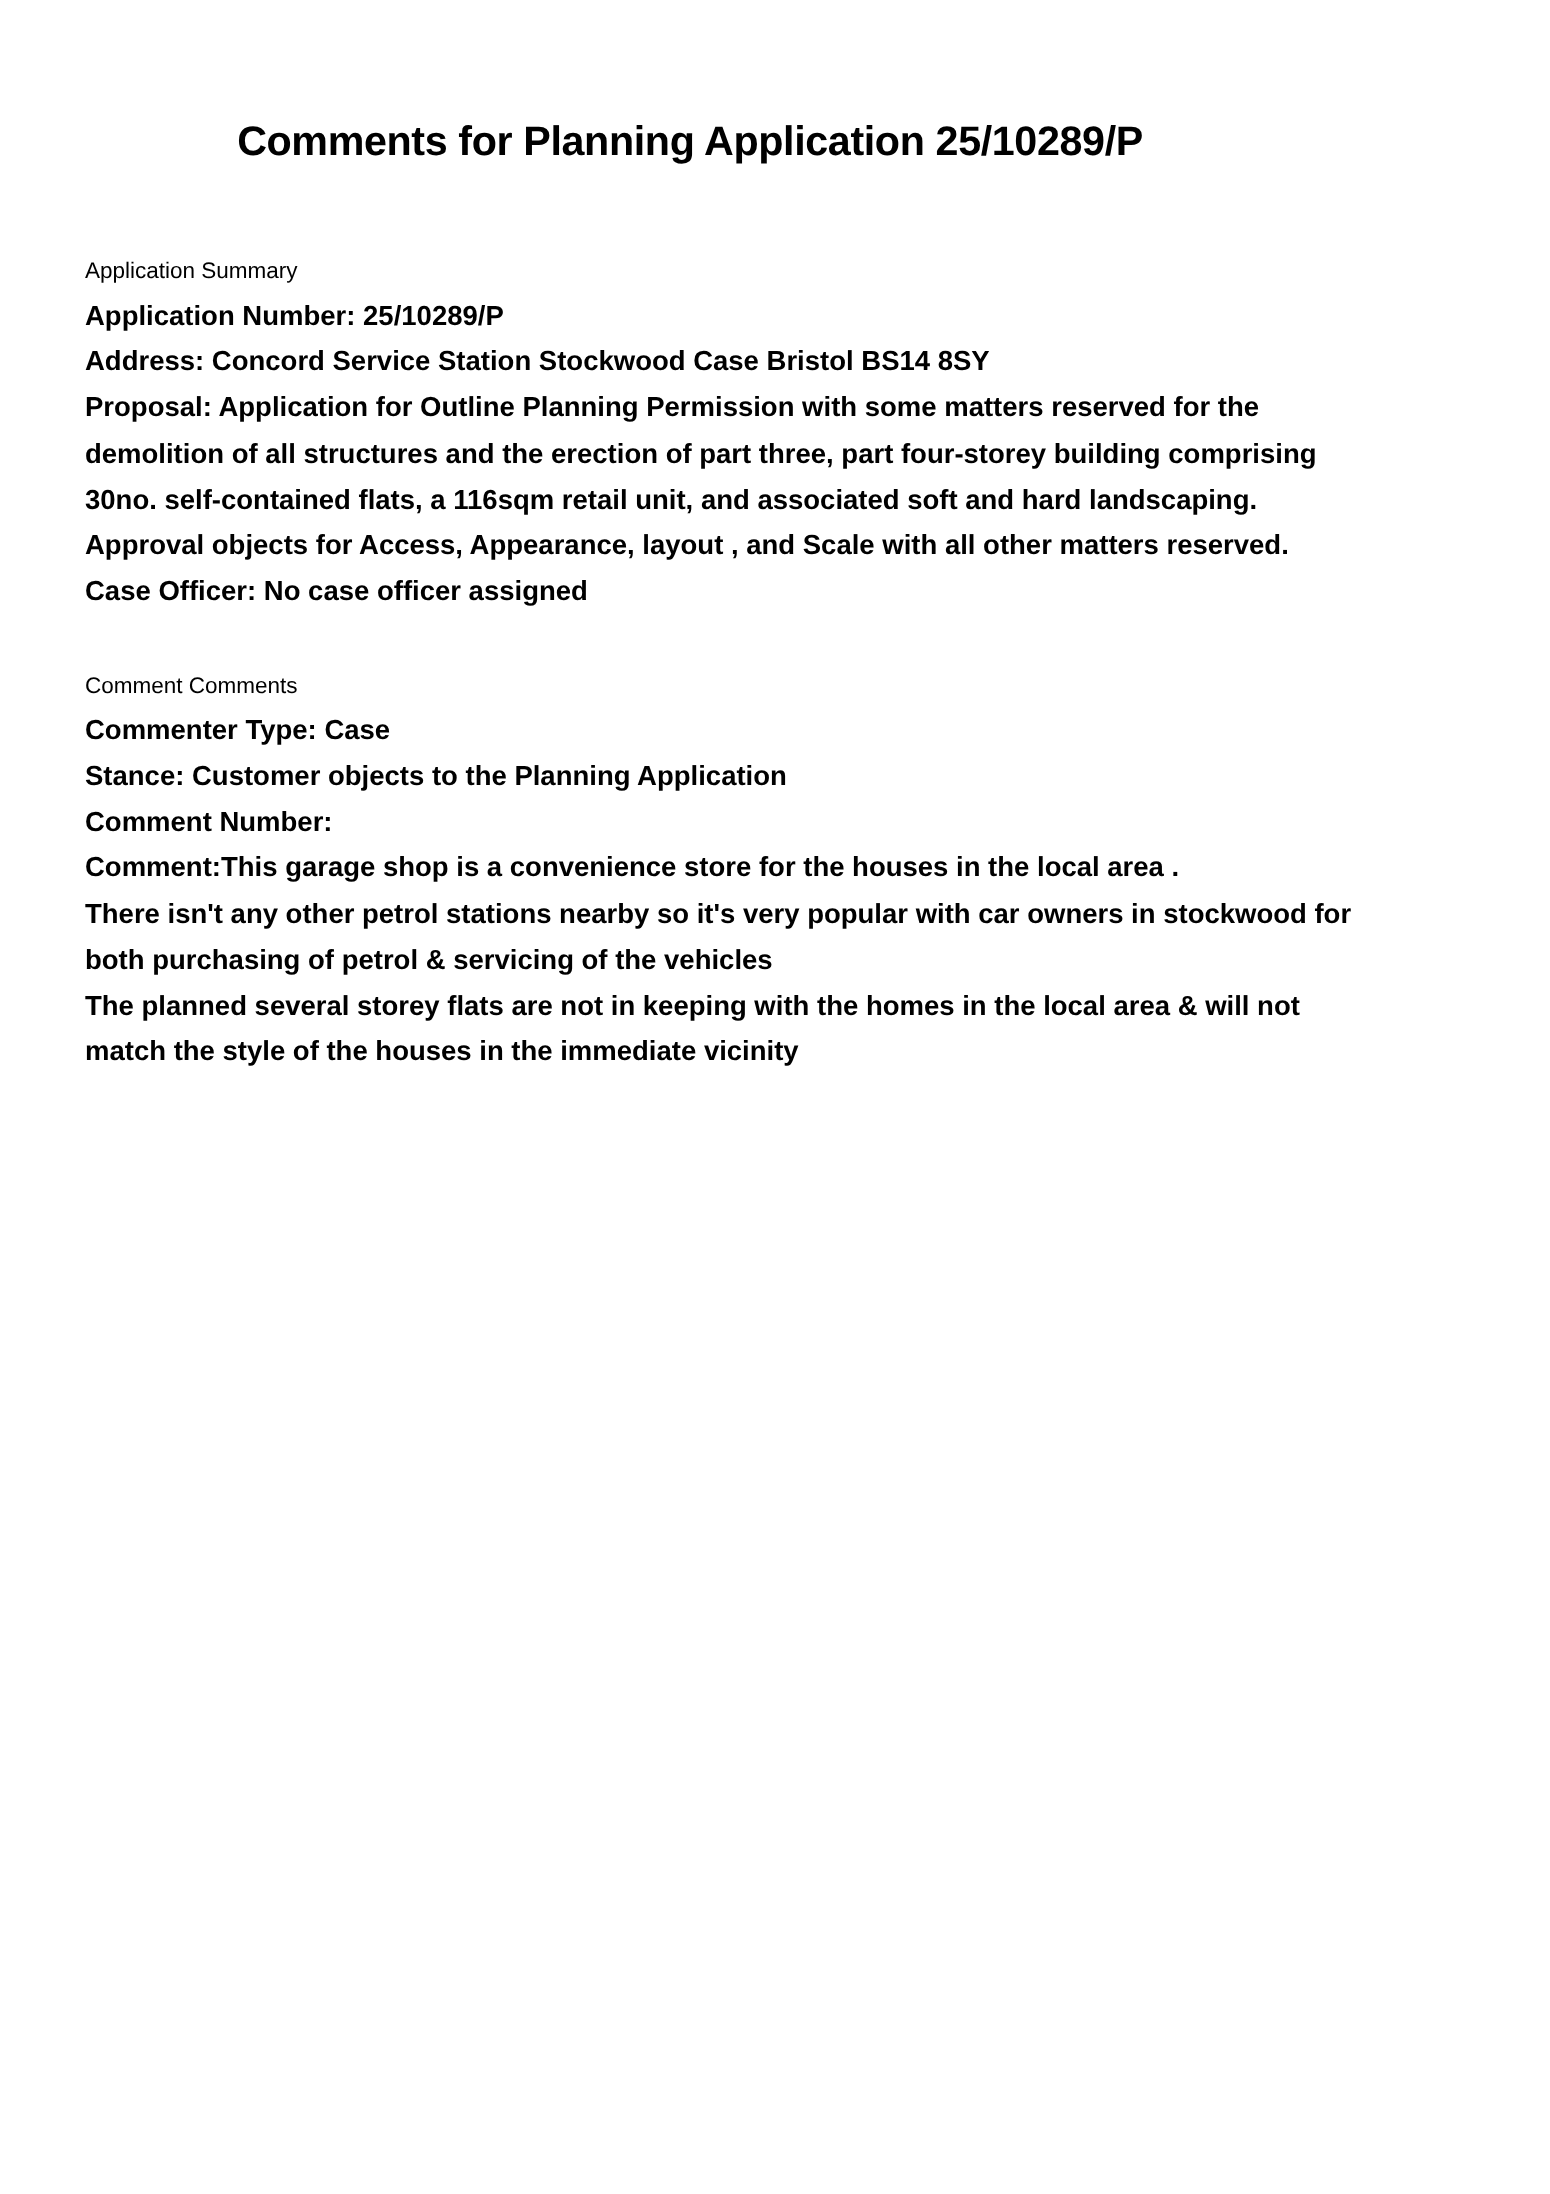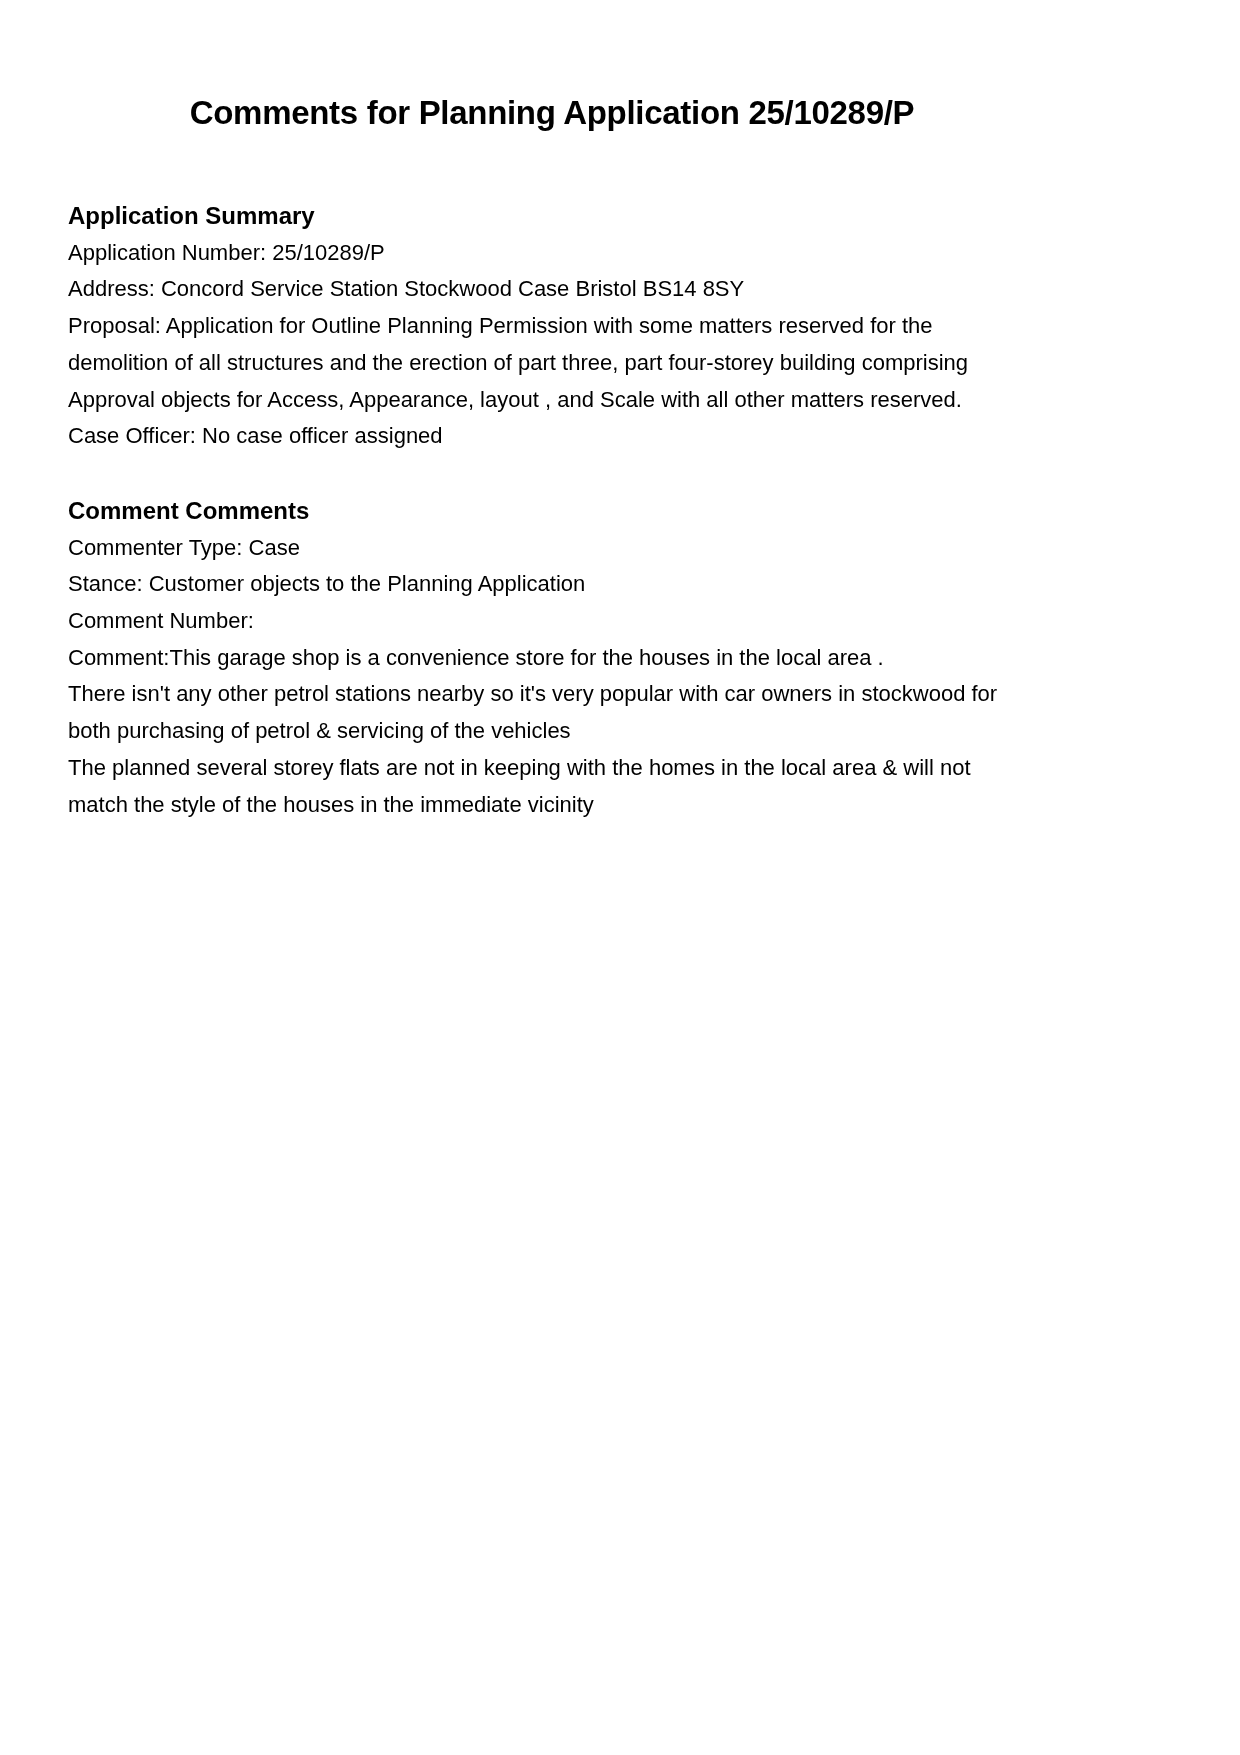--- a/index.html
+++ b/index.html
@@ -34,46 +34,47 @@
   .section-first {
     margin-top: 64px;
   }
   .section-gap-lg {
     margin-top: 44px;
   }
   .section-gap-md {
     margin-top: 38px;
   }
   .section-heading {
-    font-size: 24px;
-    font-weight: bold;
+    font-size: 18px;
+    font-weight: normal;
     line-height: 36.7px;
     white-space: nowrap;
   }
   .line {
     font-size: 22px;
-    font-weight: normal;
+    font-weight: bold;
     line-height: 36.7px;
     white-space: nowrap;
   }
 </style>
 </head>
 <body>
 
 <div class="page">
   <div class="content">
 
     <div class="doc-title">Comments for Planning Application 25/10289/P</div>
 
     <div class="section section-first">
       <div class="section-heading">Application Summary</div>
       <div class="line">Application Number: 25/10289/P</div>
       <div class="line">Address: Concord Service Station Stockwood Case Bristol BS14 8SY</div>
       <div class="line">Proposal: Application for Outline Planning Permission with some matters reserved for the</div>
       <div class="line">demolition of all structures and the erection of part three, part four-storey building comprising</div>
+      <div class="line">30no. self-contained flats, a 116sqm retail unit, and associated soft and hard landscaping.</div>
       <div class="line">Approval objects for Access, Appearance, layout , and Scale with all other matters reserved.</div>
       <div class="line">Case Officer: No case officer assigned</div>
     </div>
 
 
     <div class="section section-gap-md">
       <div class="section-heading">Comment Comments</div>
       <div class="line">Commenter Type: Case</div>
       <div class="line">Stance: Customer objects to the Planning Application</div>
       <div class="line">Comment Number:</div>

